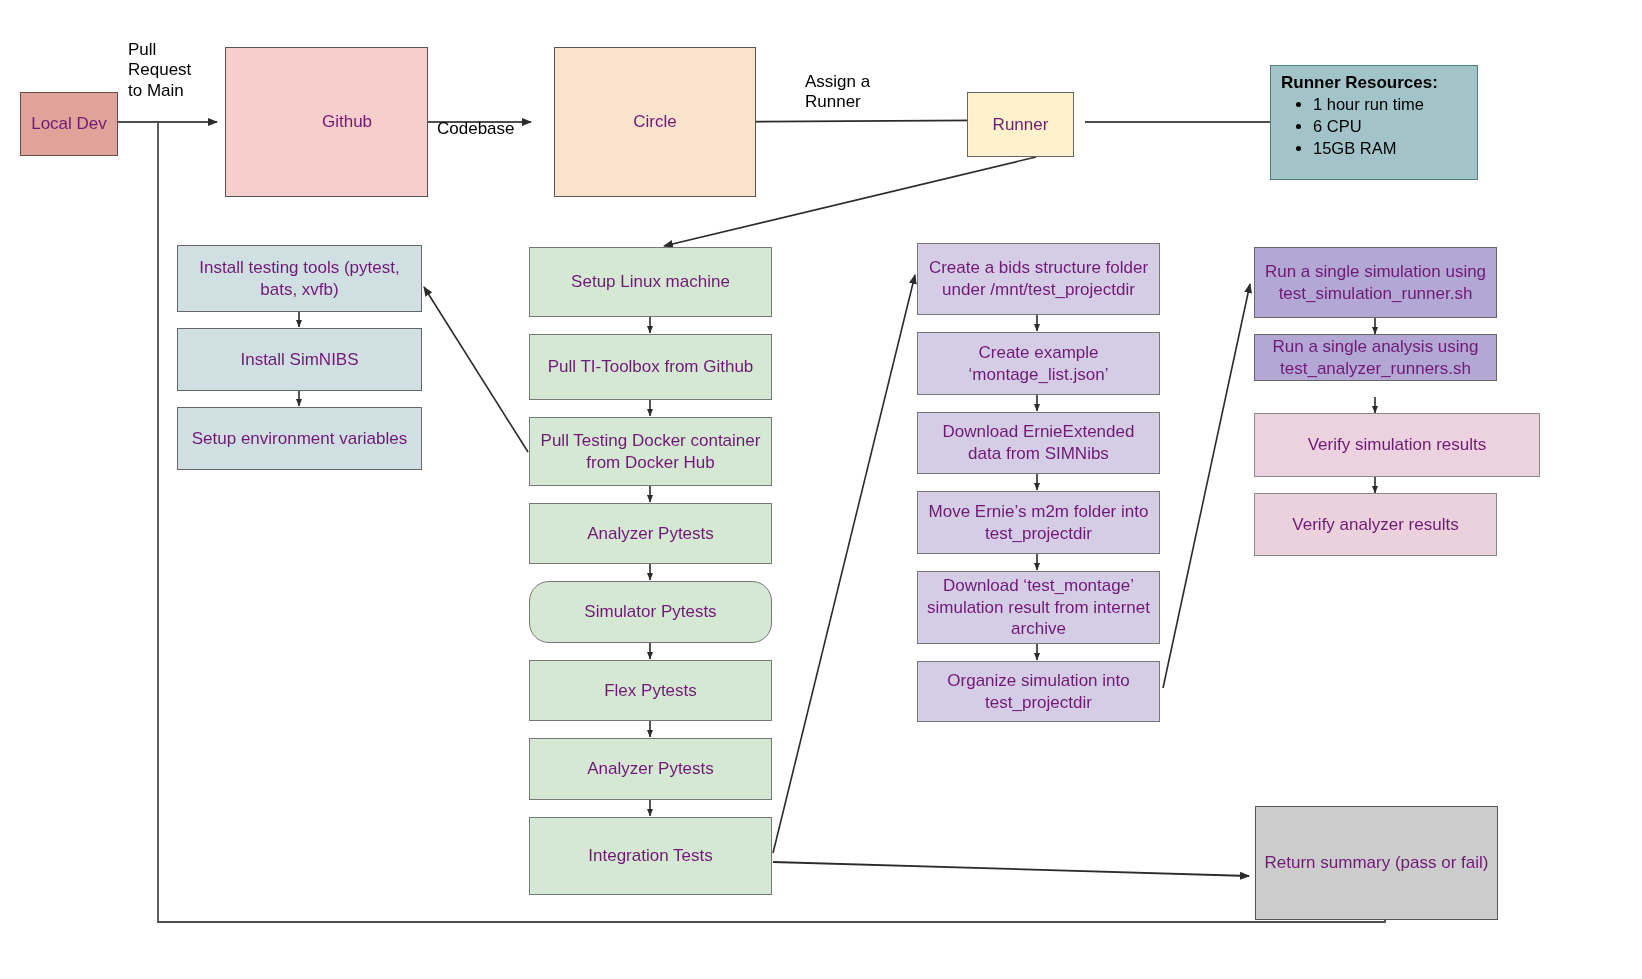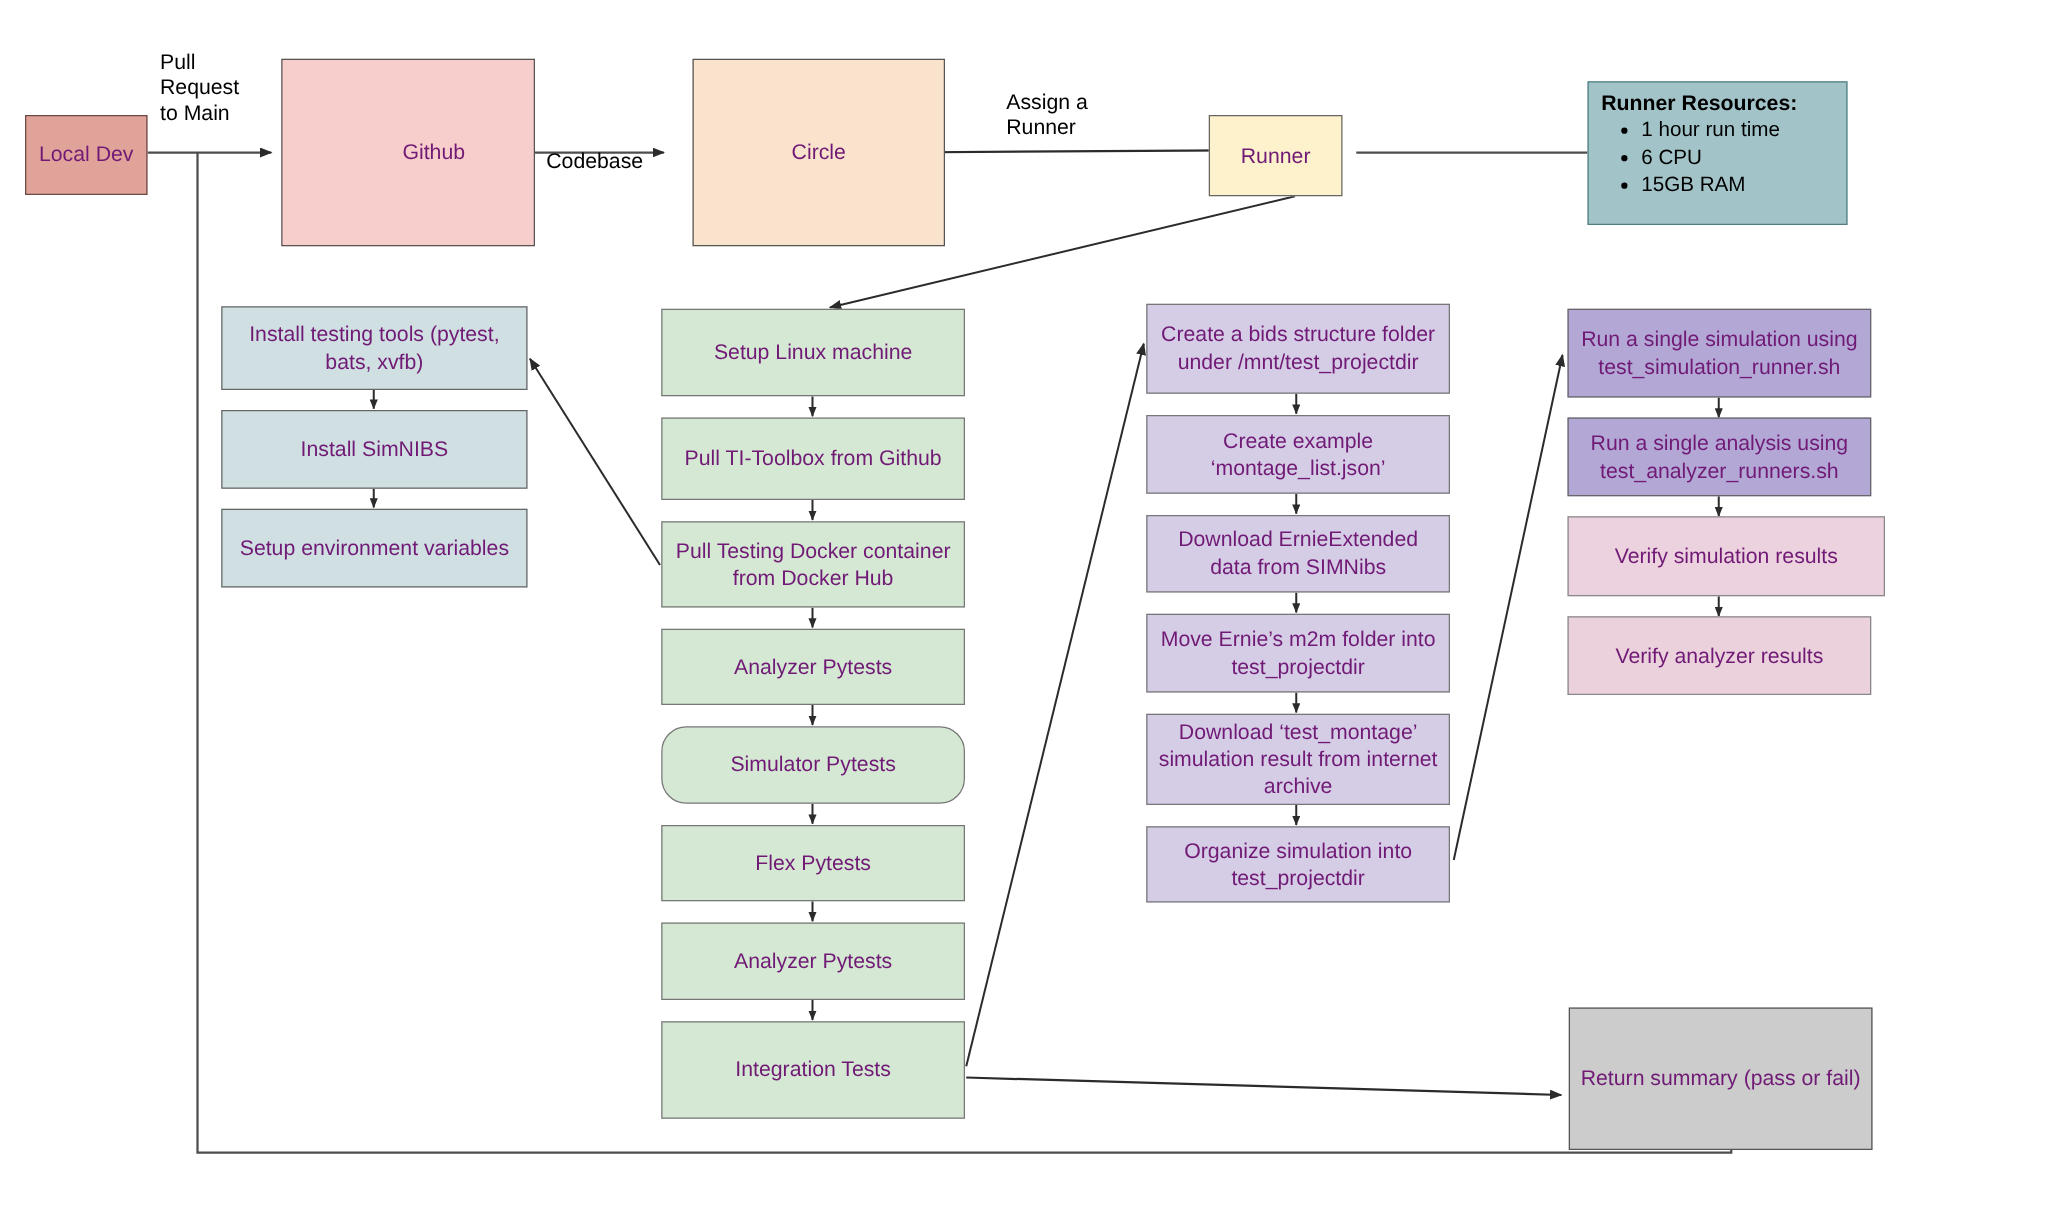--- a/index.html
+++ b/index.html
@@ -216,24 +216,24 @@
   <div class="node c-lilac" style="left:917px; top:571px; width:243px; height:73px;">
     <span>Download ‘test_montage’ simulation result from internet archive</span>
   </div>
   <div class="node c-lilac" style="left:917px; top:661px; width:243px; height:61px;">
     <span>Organize simulation into test_projectdir</span>
   </div>
 
   <div class="node c-dpurple" style="left:1254px; top:247px; width:243px; height:71px;">
     <span>Run a single simulation using test_simulation_runner.sh</span>
   </div>
-  <div class="node c-dpurple" style="left:1254px; top:334px; width:243px; height:63px;">
+  <div class="node c-dpurple" style="left:1254px; top:334px; width:243px; height:47px;">
     <span>Run a single analysis using test_analyzer_runners.sh</span>
   </div>
-  <div class="node c-rose" style="left:1254px; top:413px; width:254px; height:64px;">
+  <div class="node c-rose" style="left:1254px; top:413px; width:286px; height:64px;">
     <span>Verify simulation results</span>
   </div>
   <div class="node c-rose2" style="left:1254px; top:493px; width:243px; height:63px;">
     <span>Verify analyzer results</span>
   </div>
 
   <div class="node c-gray" style="left:1255px; top:806px; width:243px; height:114px;">
     <span>Return summary (pass or fail)</span>
   </div>
 

